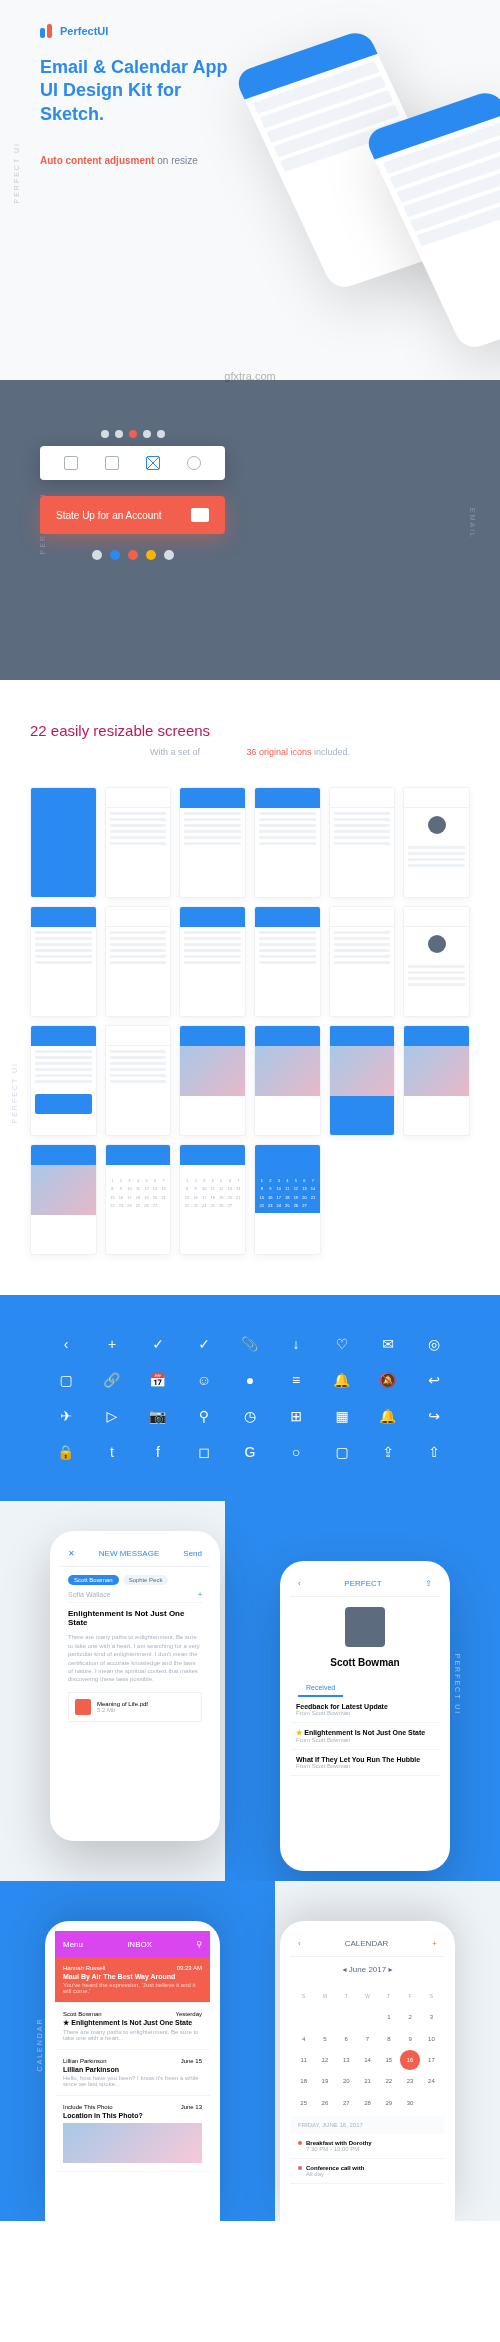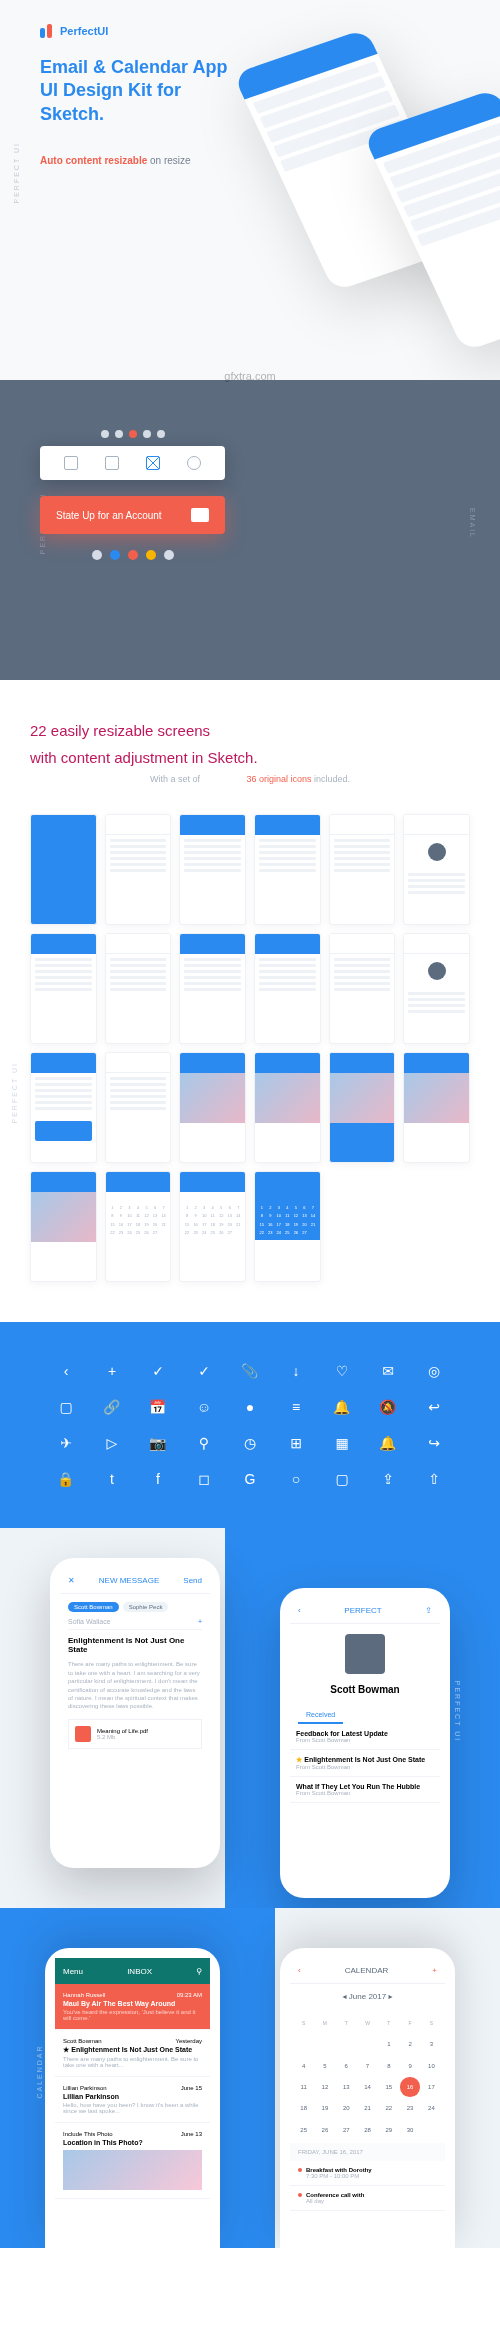--- a/index.html
+++ b/index.html
@@ -68,21 +68,21 @@
     .icons-sec { background: #2b8aef; padding: 40px 50px; }
     .icon-grid { display: grid; grid-template-columns: repeat(9, 1fr); gap: 18px 14px; }
     .ico { width: 18px; height: 18px; display: flex; align-items: center; justify-content: center; color: #fff; font-size: 14px; margin: 0 auto; }
 
     
     .mockups { background: linear-gradient(90deg, #eef3f8 45%, #2b8aef 45%); padding: 40px 30px; position: relative; height: 380px; overflow: hidden; }
     .mock-phone { position: absolute; background: #fff; border-radius: 24px; box-shadow: 0 20px 50px rgba(0,0,0,0.2); padding: 10px; }
     .mock-phone.mp1 { width: 170px; left: 50px; top: 30px; }
     .mock-phone.mp2 { width: 170px; right: 50px; top: 60px; }
     .mp-screen { background: #fff; border-radius: 4px; height: 290px; overflow: hidden; font-size: 8px; }
-    .mp-bar { height: 26px; background: #0f766e; color: #fff; display: flex; align-items: center; justify-content: space-between; padding: 0 8px; font-size: 8px; }
+    .mp-bar { height: 26px; background: #d946ef; color: #fff; display: flex; align-items: center; justify-content: space-between; padding: 0 8px; font-size: 8px; }
     .mp-bar.white { background: #fff; color: #2b8aef; border-bottom: 1px solid #eef1f5; }
     .mp-content { padding: 8px; }
     .tag-row { display: flex; gap: 4px; margin-bottom: 6px; }
     .tag { background: #eef3f8; padding: 2px 6px; border-radius: 8px; font-size: 6px; color: #5c6b7e; }
     .tag.hl { background: #2b8aef; color: #fff; }
     .mp-field { font-size: 7px; color: #a8b3c0; margin-bottom: 6px; padding-bottom: 4px; border-bottom: 1px solid #f0f3f7; }
     .mp-subj { font-size: 8px; font-weight: 600; margin-bottom: 6px; }
     .mp-body { font-size: 6px; color: #a8b3c0; line-height: 1.4; margin-bottom: 8px; }
     .mp-attach { background: #fff; border: 1px solid #eef1f5; padding: 6px; display: flex; align-items: center; gap: 6px; font-size: 6px; }
     .mp-attach .thumb { width: 16px; height: 16px; background: #f25f4c; border-radius: 2px; }
@@ -124,21 +124,21 @@
 
 <section class="hero">
   <div class="logo-row">
     <div class="logo-icon">
         <span class="l1"></span>
         <span class="l2"></span>
       </div>
     <span class="logo-name">PerfectUI</span>
   </div>
   <h1 class="hero-title">Email &amp; Calendar App UI Design Kit for Sketch.</h1>
-  <div class="feat"><span class="accent">Auto content resizable</span><span class="normal"> on resize</span></div>
+  <div class="feat"><span class="accent">Auto content adjusment</span><span class="normal"> on resize</span></div>
   <div class="side-label">PERFECT UI</div>
   <div class="hero-phones">
     <div class="phone-iso p1">
         <div class="phone-header"></div>
         <div class="phone-body">
           <div class="phone-row"></div>
           <div class="phone-row"></div>
           <div class="phone-row"></div>
           <div class="phone-row"></div>
           <div class="phone-row"></div>
@@ -190,21 +190,20 @@
         <span class="cdot" style="background: rgb(247, 181, 0);"></span>
         <span class="cdot" style="background: rgb(213, 220, 229);"></span>
       </div>
   </div>
   <div class="sym-side">EMAIL</div>
   <div style="clear:both"></div>
 </section>
 
 <section class="screens" style="position:relative">
   <div class="screens-title">22 easily resizable screens</div>
-  <div class="screens-title">with content adjustment in Sketch.</div>
   <p class="screens-sub">
     <span>With a set of </span><span class="accent">36 original icons</span><span> included.</span>
   </p>
   <div class="grid" id="screen-grid">
       <div class="screen-thumb blue"></div>
       <div class="screen-thumb">
         <div class="st-header white"></div>
         <div class="st-lines">
           <div class="st-line"></div>
           <div class="st-line"></div>

